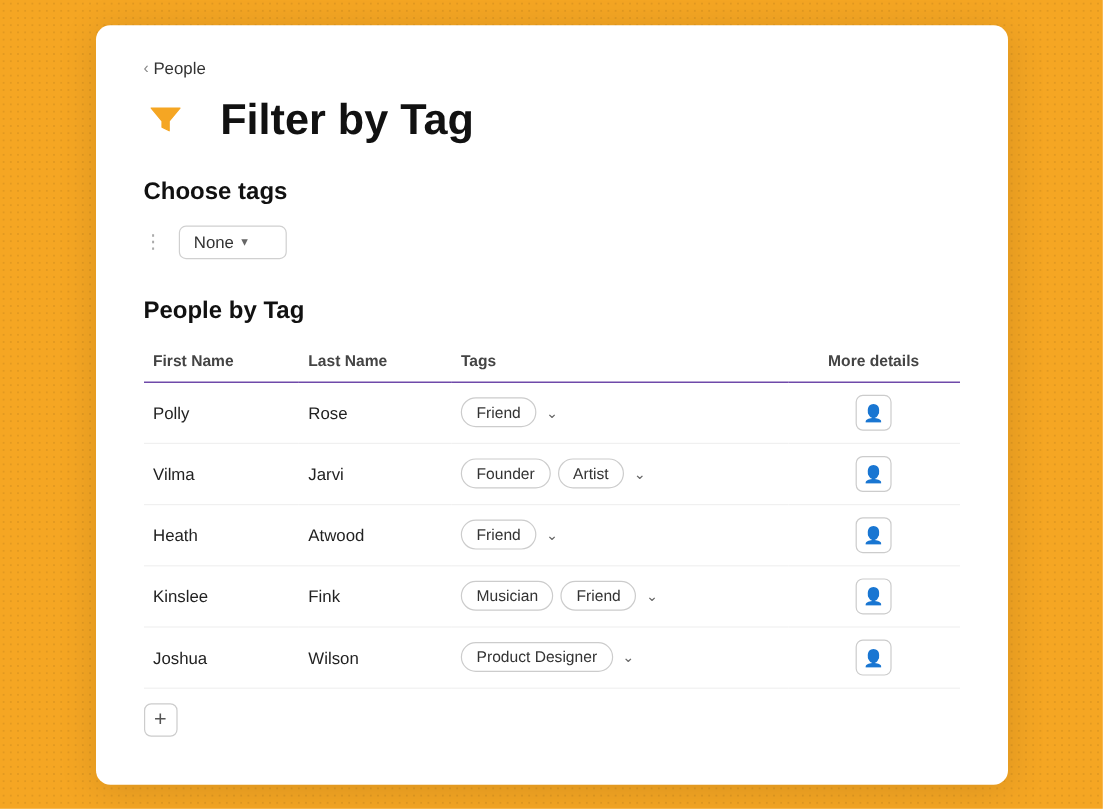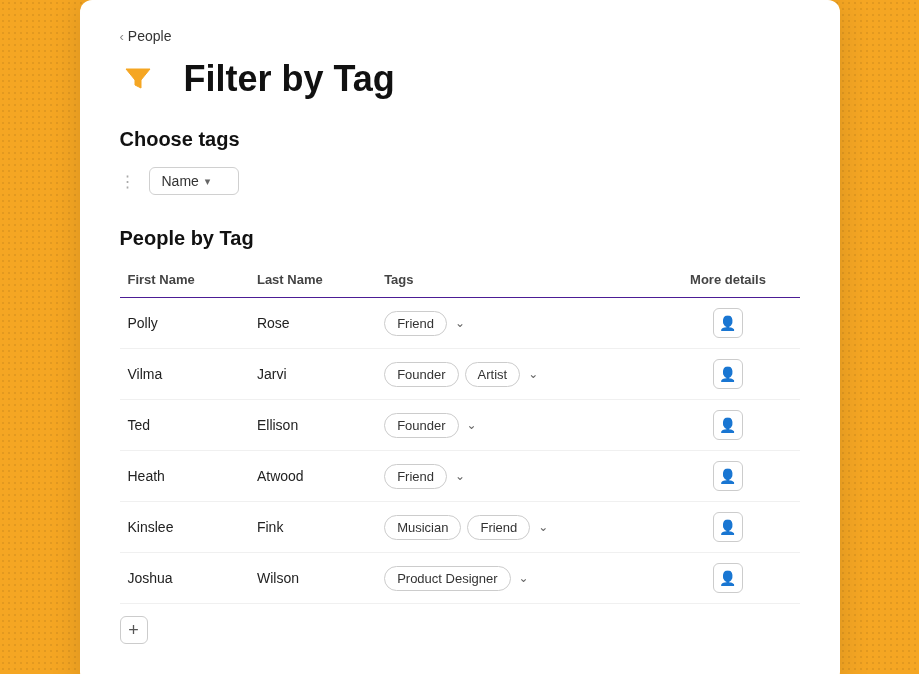--- a/index.html
+++ b/index.html
@@ -209,21 +209,21 @@
       </svg>
     </div>
     <h1 class="page-title">Filter by Tag</h1>
   </div>
 
   <div>
     <div class="section-title">Choose tags</div>
     <div class="tag-selector-row">
       <span class="drag-handle">⋮</span>
       <div class="tag-dropdown">
-        <span>Name</span>
+        <span>None</span>
         <span class="caret">▾</span>
       </div>
     </div>
   </div>
 
   <div class="people-by-tag-section">
     <div class="section-title">People by Tag</div>
 
     <table>
       <thead>
@@ -260,35 +260,20 @@
                 <span class="tag-chevron">⌄</span>
               </div>
             </td>
             <td style="text-align: center;">
               <div class="more-details-btn">
                 <span class="person-icon">👤</span>
               </div>
             </td>
           </tr>
           <tr>
-            <td>Ted</td>
-            <td>Ellison</td>
-            <td>
-              <div class="tags-cell">
-                <span class="tag-badge">Founder</span>
-                <span class="tag-chevron">⌄</span>
-              </div>
-            </td>
-            <td style="text-align: center;">
-              <div class="more-details-btn">
-                <span class="person-icon">👤</span>
-              </div>
-            </td>
-          </tr>
-          <tr>
             <td>Heath</td>
             <td>Atwood</td>
             <td>
               <div class="tags-cell">
                 <span class="tag-badge">Friend</span>
                 <span class="tag-chevron">⌄</span>
               </div>
             </td>
             <td style="text-align: center;">
               <div class="more-details-btn">

